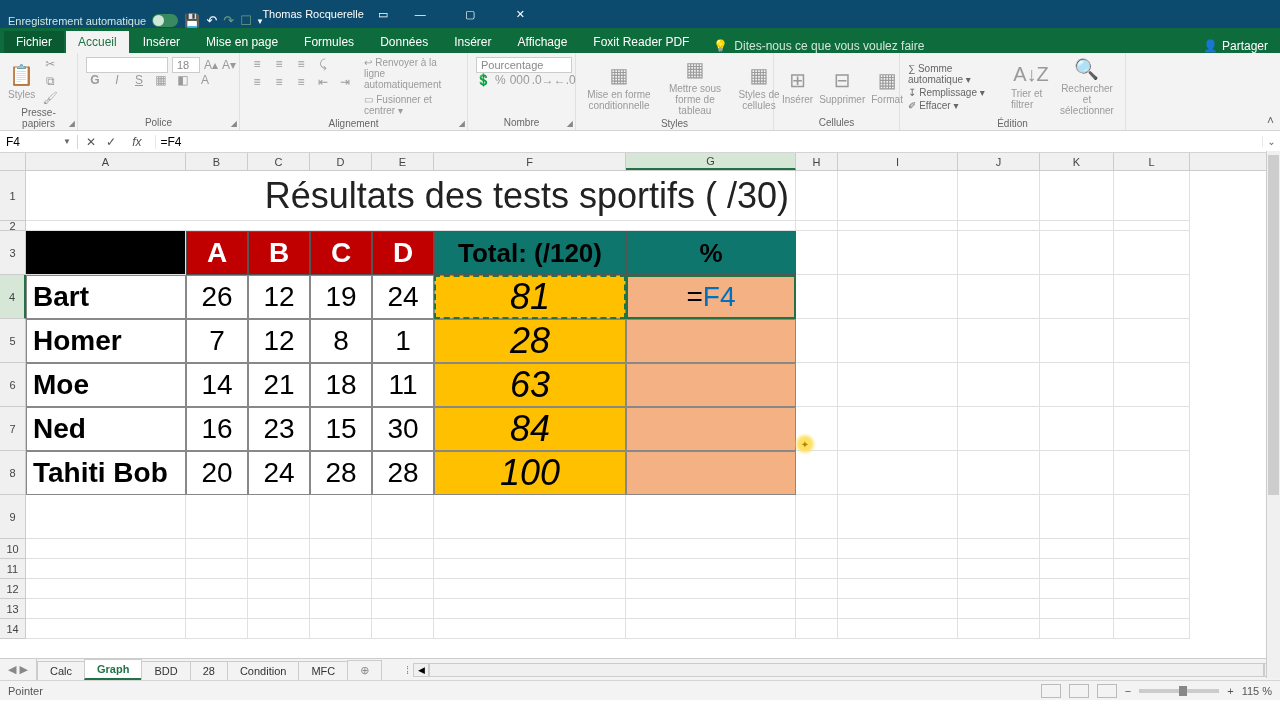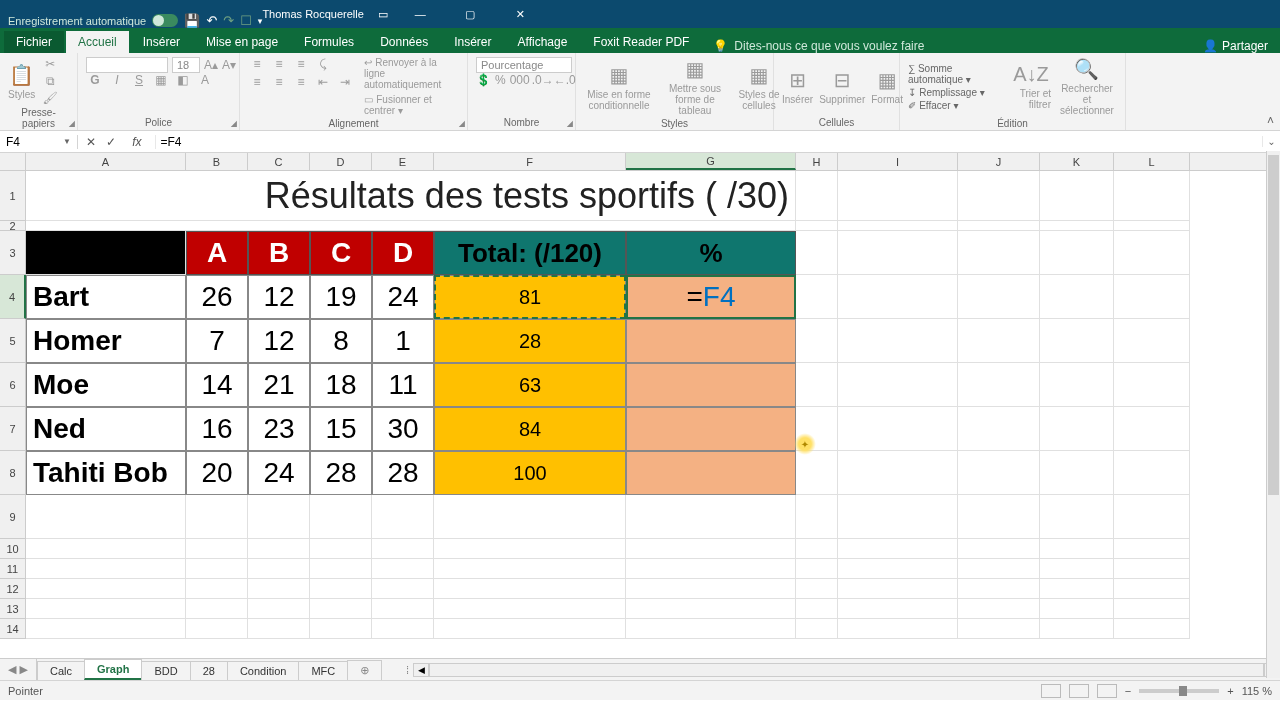--- a/index.html
+++ b/index.html
@@ -64,21 +64,21 @@
 .cA { width: 160px; } .cB { width: 62px; } .cC { width: 62px; } .cD { width: 62px; } .cE { width: 62px; }
 .cF { width: 192px; } .cG { width: 170px; } .cH { width: 42px; } .cI { width: 120px; }
 .cJ { width: 82px; } .cK { width: 74px; } .cL { width: 76px; }
 
 .title-cell { font-size: 36px; font-family: Arial; color: #222; justify-content: flex-end; }
 .hdr-black { background: #000; }
 .hdr-red { background: #c00000; color: #fff; font-size: 28px; font-weight: bold; justify-content: center; border: 1px solid #555; }
 .hdr-orange { background: #0f766e; color: #000; font-size: 26px; font-weight: bold; justify-content: center; border: 1px solid #555; }
 .name-cell { font-size: 28px; font-weight: bold; background: #fff; border: 1px solid #888; }
 .num-cell { font-size: 28px; justify-content: center; background: #fff; border: 1px solid #888; }
-.total-cell { background: #ffc000; font-size: 20px; justify-content: center; border: 1px solid #888; }
+.total-cell { background: #ffc000; font-size: 36px; justify-content: center; border: 1px solid #888; font-style: italic; }
 .pct-cell { background: #f4b183; font-size: 28px; justify-content: center; border: 1px solid #888; }
 
 .marching { outline: 2px dashed #217346; outline-offset: -2px; }
 .editing { outline: 2px solid #217346; outline-offset: -2px; }
 .formula-text { color: #000; }
 .formula-text .ref { color: #0070c0; }
 
 .cursor-highlight { position: absolute; width: 22px; height: 22px; background: radial-gradient(circle, #ffe066 40%, rgba(255,224,102,0) 70%); border-radius: 50%; pointer-events: none; display: flex; align-items: center; justify-content: center; left: 794px; top: 280px; }
 .cursor-highlight::after { content: "✦"; font-size: 10px; color: #b08800; }
 
@@ -267,21 +267,21 @@
 
   <div class="ribbon-group" style="width:226px">
     <div class="rg-content">
       <div style="display:flex;flex-direction:column;gap:2px;font-size:10px;color:#666">
         <div><span>∑</span> <span>Somme automatique</span> ▾</div>
         <div><span>↧</span> <span>Remplissage</span> ▾</div>
         <div><span>✐</span> <span>Effacer</span> ▾</div>
       </div>
       <div class="big-btn">
           <span class="icon">A↓Z</span>
-          <span style="white-space:normal;width:40px;text-align:right">Trier et filtrer</span>
+          <span style="white-space:normal;width:40px;text-align:left">Trier et filtrer</span>
         </div>
       <div class="big-btn">
           <span class="icon">🔍</span>
           <span style="white-space:normal;width:60px;text-align:center">Rechercher et sélectionner</span>
         </div>
     </div>
     <div class="group-label">Édition</div>
   </div>
   <span class="ribbon-collapse">˄</span>
 </div>

